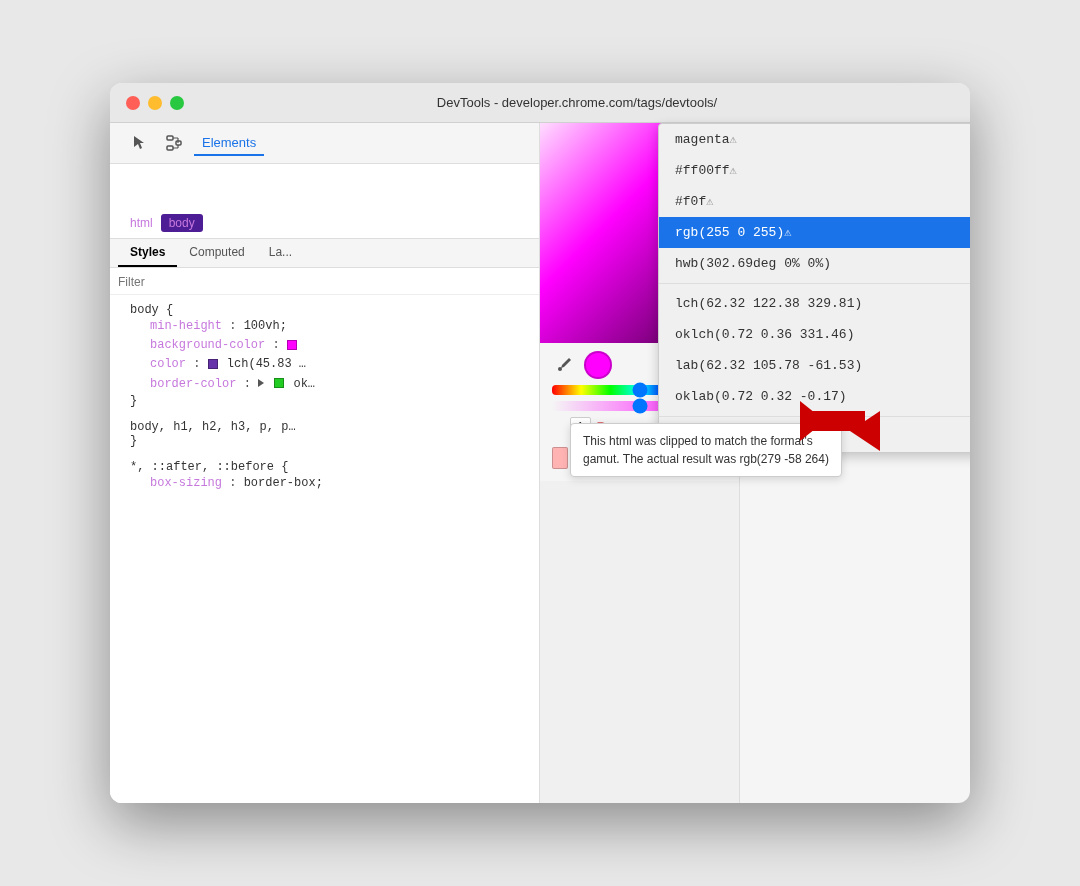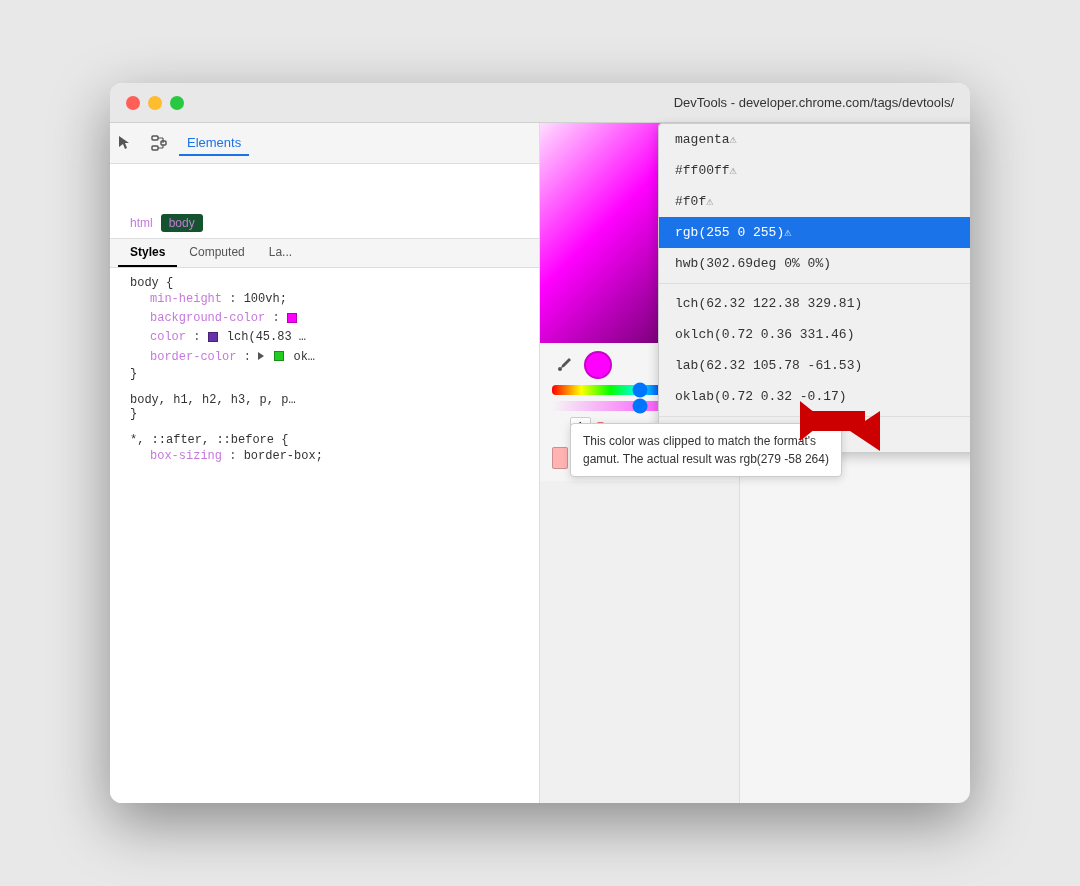--- a/index.html
+++ b/index.html
@@ -38,21 +38,21 @@
     .traffic-light {
       width: 14px;
       height: 14px;
       border-radius: 50%;
     }
     .tl-close { background: #ff5f57; }
     .tl-min { background: #febc2e; }
     .tl-max { background: #28c840; }
     .titlebar-title {
       flex: 1;
-      text-align: right;
+      text-align: center;
       font-size: 13px;
       font-weight: 500;
       color: #333;
     }
 
     
     .devtools-body {
       display: flex;
       height: 680px;
       position: relative;
@@ -65,21 +65,21 @@
       border-right: 1px solid #ddd;
       display: flex;
       flex-direction: column;
       flex-shrink: 0;
     }
 
     
     .toolbar {
       display: flex;
       align-items: center;
-      padding: 6px 1px;
+      padding: 6px 16px;
       border-bottom: 1px solid #ddd;
       background: #f5f5f5;
       gap: 6px;
     }
     .toolbar-icon {
       width: 28px;
       height: 28px;
       display: flex;
       align-items: center;
       justify-content: center;
@@ -110,21 +110,21 @@
     }
     .breadcrumb-item {
       padding: 2px 8px;
       border-radius: 3px;
       cursor: pointer;
       color: #c678dd;
       font-weight: 500;
       margin-top: 44px;
     }
     .breadcrumb-item.active {
-      background: #14532d;
+      background: #4c1d95;
     }
 
     
     .styles-tabs {
       display: flex;
       border-bottom: 1px solid #ddd;
       background: #f5f5f5;
       padding: 0 8px;
     }
     .styles-tab {
@@ -421,20 +421,23 @@
         <div class="breadcrumb-item">html</div>
         <div class="breadcrumb-item active">body</div>
       </div>
 
       <div class="styles-tabs">
         <div class="styles-tab active">Styles</div>
         <div class="styles-tab">Computed</div>
         <div class="styles-tab">La...</div>
       </div>
 
+      <div class="filter-bar">
+        <input class="filter-input" type="text" placeholder="Filter" style="">
+      </div>
 
       <div class="css-content">
 
         <div class="css-rule">
           <div><span class="css-selector">body {</span></div>
           <div class="css-prop">
             <span class="prop-name">min-height</span>
             <span class="prop-separator">: </span>
             <span class="prop-value">100vh;</span>
           </div>
@@ -577,21 +580,21 @@
 
       <div class="dropdown-divider"></div>
 
       <div class="dropdown-item has-submenu">
         <span>color()</span>
 
       </div>
     </div>
 
     <div class="tooltip">
-      <span>This color was clipped to match the format's</span><br>
+      <span>This html was clipped to match the format's</span><br>
       <span>gamut. The actual result was rgb(279 -58 264)</span>
     </div>
 
     <div class="red-arrow" style="
       position: absolute;
       right: 90px;
       top: 248px;
       z-index: 300;
     ">
       

